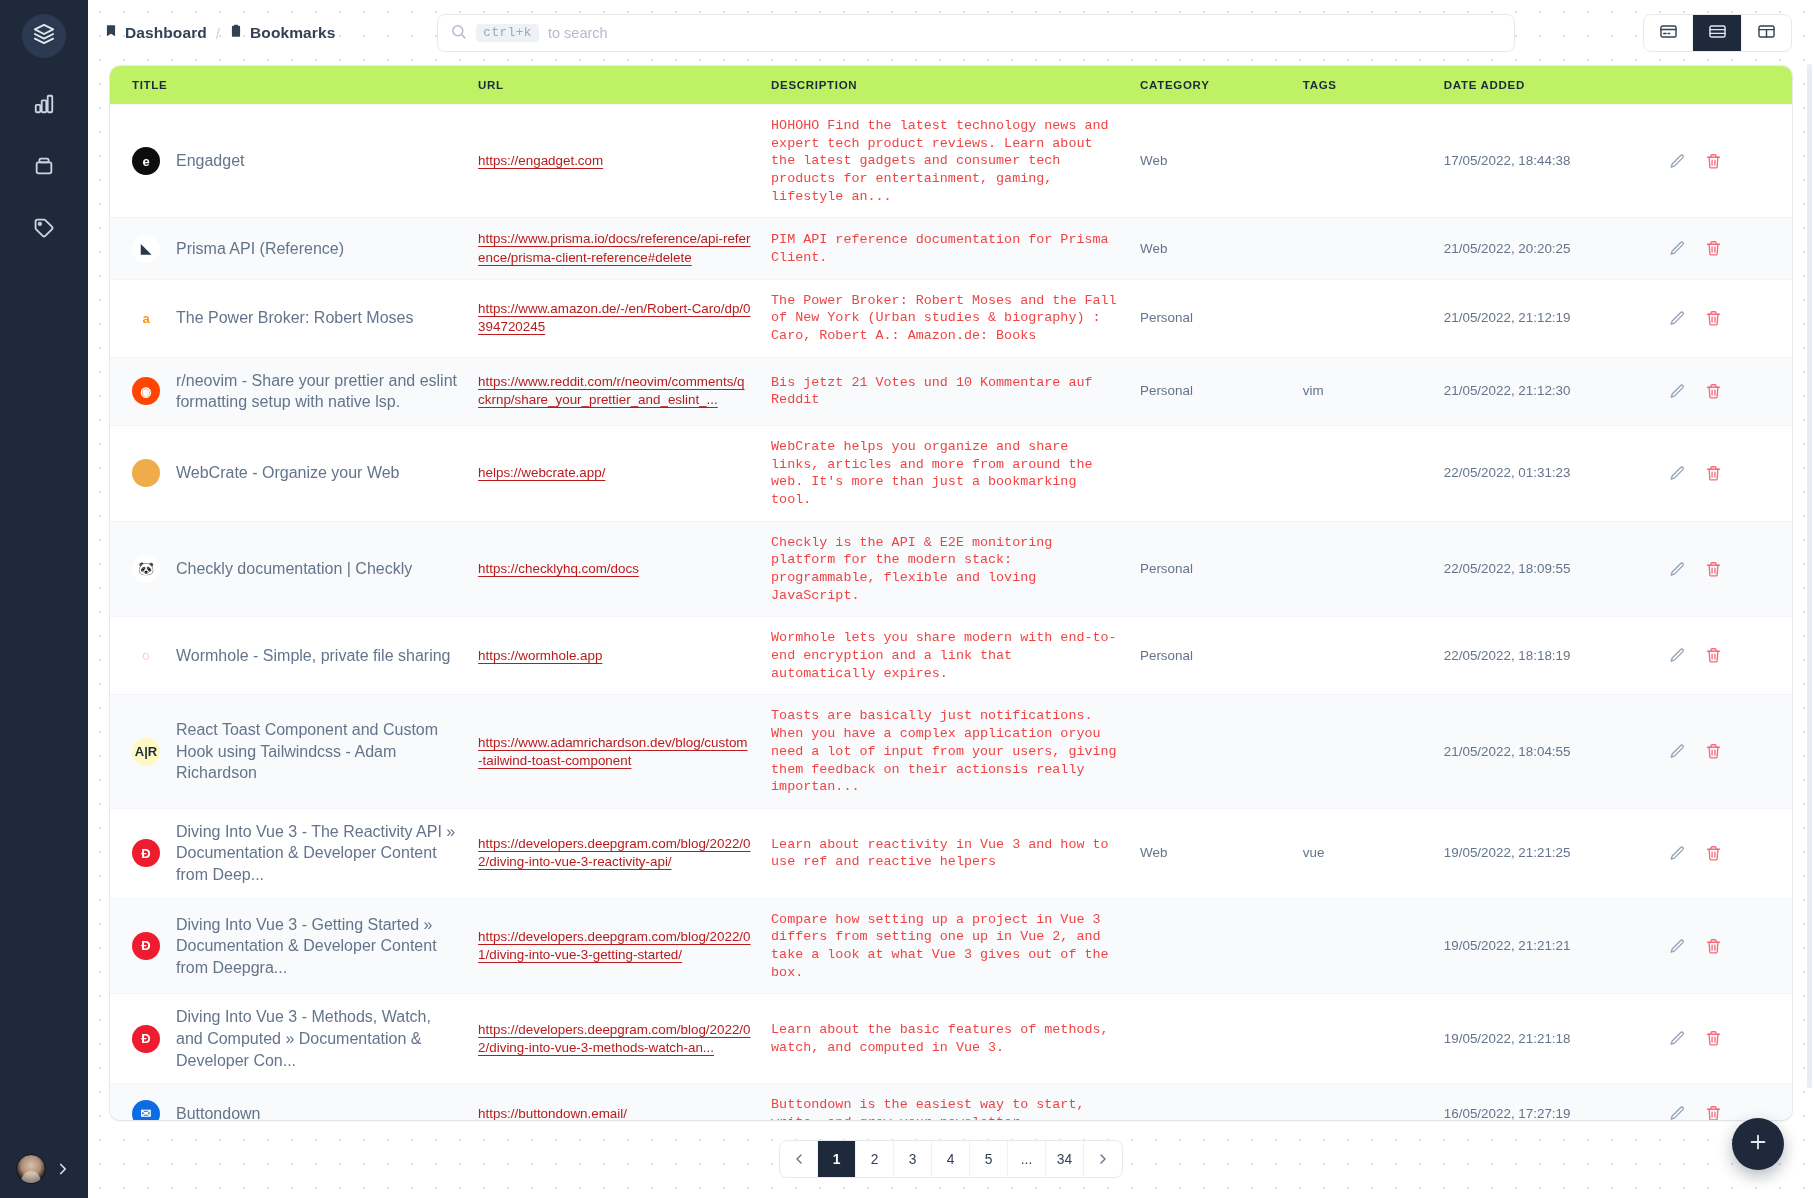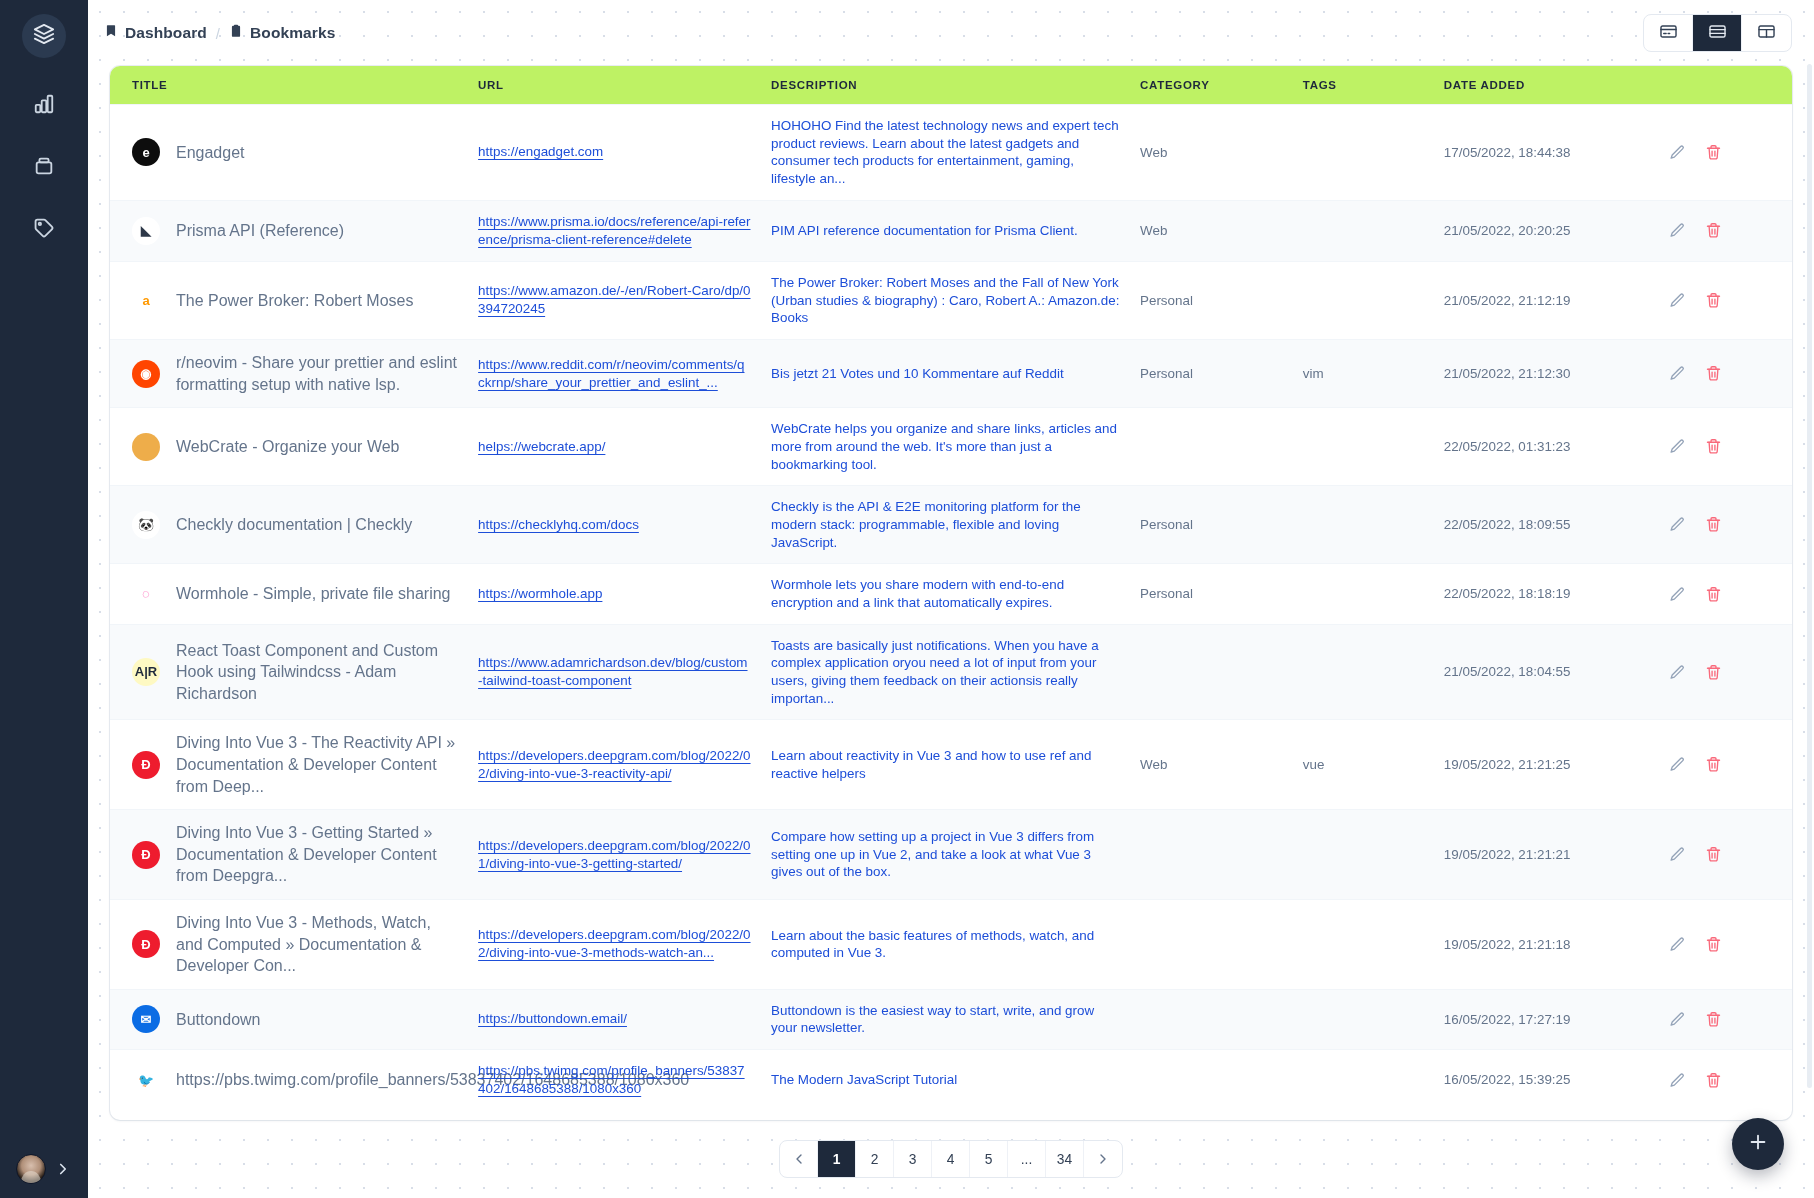--- a/index.html
+++ b/index.html
@@ -151,25 +151,25 @@
   .favicon {
     width: 28px; height: 28px; flex: 0 0 28px;
     border-radius: 50%;
     display: flex; align-items: center; justify-content: center;
     font-size: 13px; font-weight: 700; color: #fff;
     overflow: hidden;
   }
   .title-text { color: #64748b; font-size: 16px; line-height: 1.35; }
 
   .url-link {
-    color: #1d4ed8; text-decoration: underline;
+    color: #b91c1c; text-decoration: underline;
     text-underline-offset: 3px; word-break: break-all;
     font-size: 13.4px; line-height: 1.35; cursor: pointer;
   }
-  .desc { color: #1d4ed8; }
+  .desc { color: #ef4444; font-family: Liberation Mono, monospace; }
   .actions { display: flex; align-items: center; gap: 19px; justify-content: flex-start; padding-left: 8px; }
   .iconbtn { cursor: pointer; display: flex; }
 
   
   .pagination-bar {
     height: 78px; flex: 0 0 78px;
     display: flex; align-items: center; justify-content: center;
   }
   .pager {
     display: flex; align-items: center;
@@ -270,20 +270,32 @@
         <span>
           <svg width="14" height="14" viewBox="0 0 24 24" fill="#334155">
               <rect x="5" y="3" width="14" height="19" rx="2"></rect>
               <rect x="8.5" y="1.2" width="7" height="4" rx="1.4" fill="#334155"></rect>
             </svg>
         </span>
         <span class="crumb-label">Bookmarks</span>
       </div>
     </div>
 
+    <div class="searchwrap">
+      <div class="searchbar">
+        <span>
+          <svg width="17" height="17" viewBox="0 0 24 24" fill="none" stroke="#b2bccb" stroke-width="2.2" stroke-linecap="round">
+              <circle cx="11" cy="11" r="7"></circle>
+              <line x1="16.5" y1="16.5" x2="21" y2="21"></line>
+            </svg>
+        </span>
+        <span class="kbd">ctrl+k</span>
+        <span class="search-hint">to search</span>
+      </div>
+    </div>
 
     <div class="viewtoggle">
       <div class="vbtn">
         <span>
           <svg width="19" height="19" viewBox="0 0 24 24" fill="none" stroke="#334155" stroke-width="1.8" stroke-linecap="round">
               <rect x="2.5" y="5" width="19" height="14" rx="2"></rect>
               <line x1="2.5" y1="9.5" x2="21.5" y2="9.5"></line>
               <line x1="6" y1="14.5" x2="9" y2="14.5"></line>
               <line x1="11.5" y1="14.5" x2="13.5" y2="14.5"></line>
             </svg>

